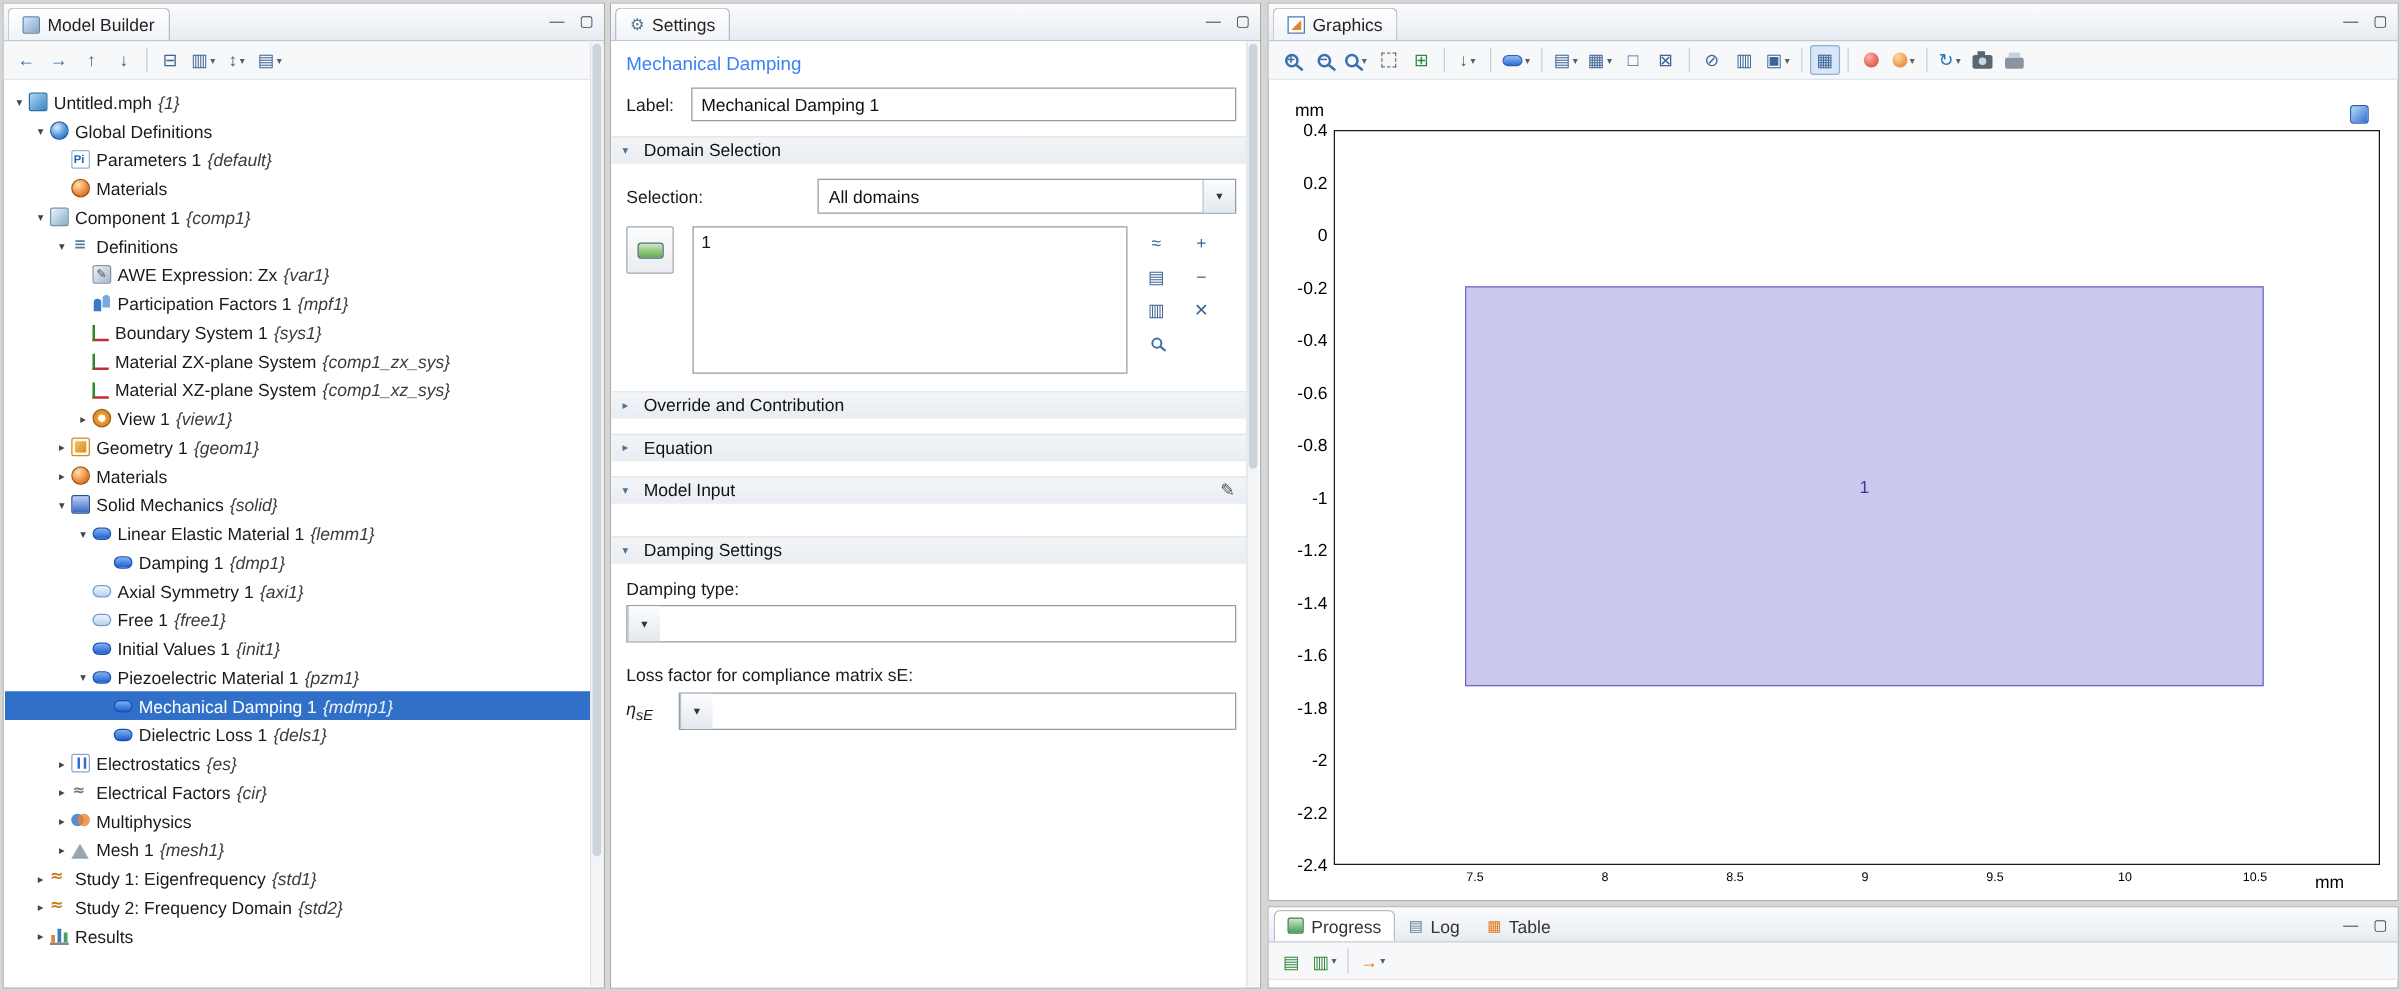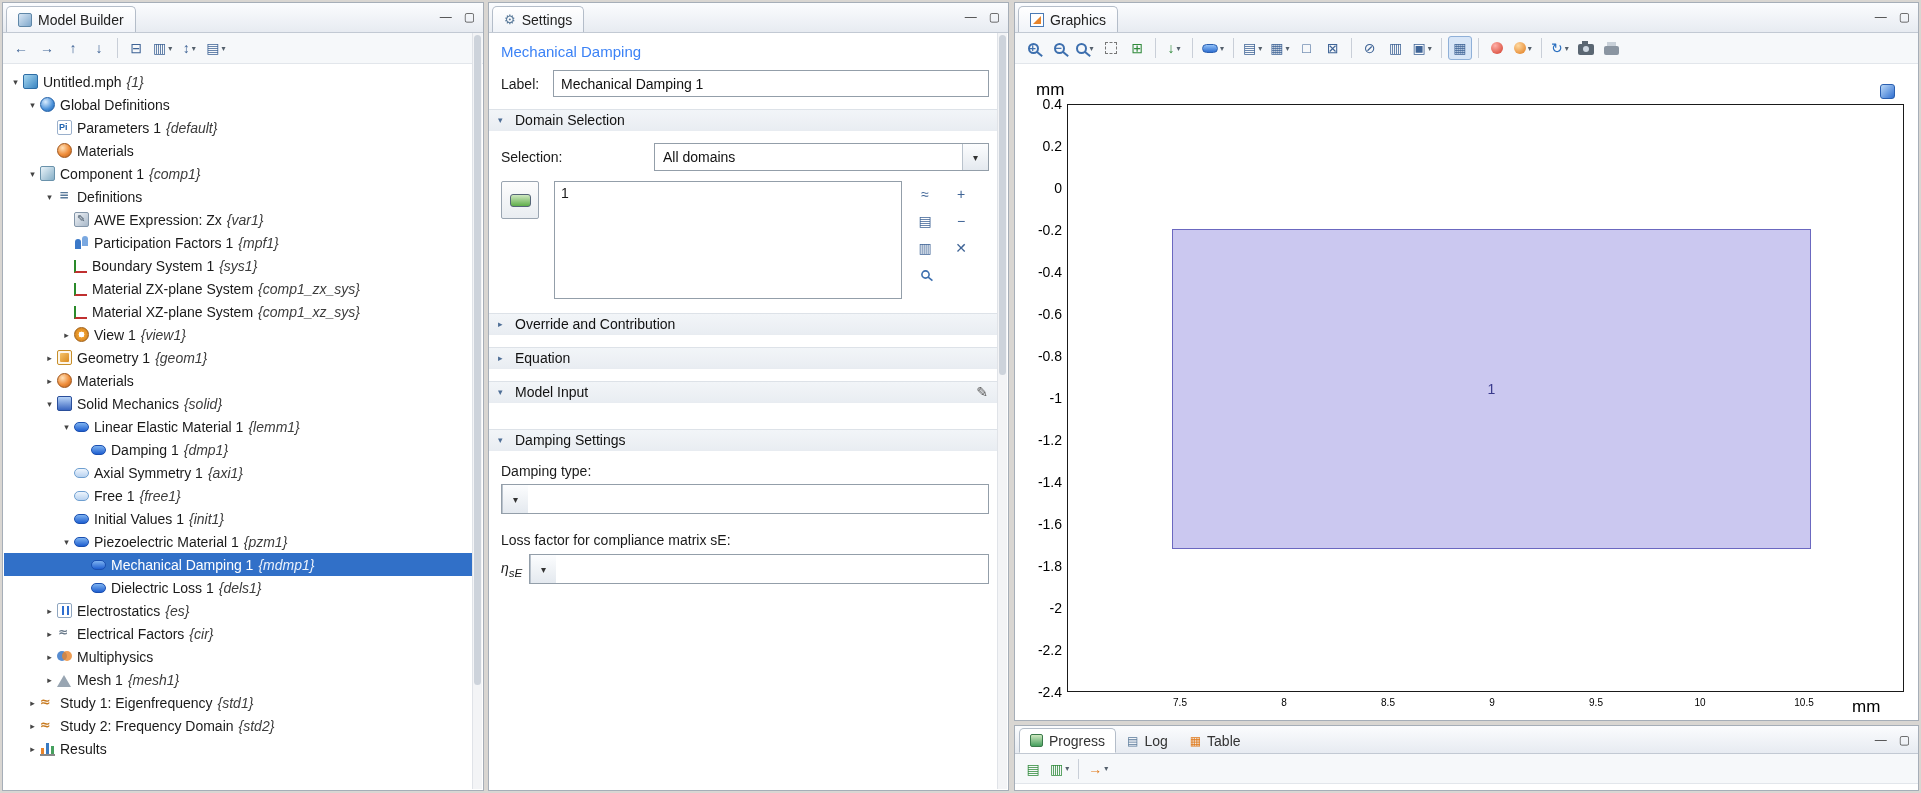--- a/index.html
+++ b/index.html
@@ -94,30 +94,30 @@
   .listbox{width:348px;height:118px;border:1px solid #939ea9;background:#fff;margin-left:15px;padding:3px 6px;flex:none}
   .listbox .li{height:19px}
   .selbtns{display:grid;grid-template-columns:22px 22px;grid-auto-rows:21px;gap:6px 14px;margin-left:12px;margin-top:2px}
   .sbtn{display:flex;align-items:center;justify-content:center;color:#3f6496;font-size:14px}
   .cap{margin:12px 0 5px 12px}
   .cap2{margin:18px 0 6px 12px}
   .combostd{display:flex;height:30px;border:1px solid #939ea9;background:#fff;margin:0 8px 0 12px}
   .combostd .cval{flex:1;display:flex;align-items:center;padding:0 8px}
   .combostd .cbtn{width:26px;border-left:1px solid #b9c2cc;background:linear-gradient(#fcfdfe,#e4e9ef);display:flex;align-items:center;justify-content:center}
   .combostd .cbtn .ar{font-size:10px;color:#333}
-  .etarow{display:flex;align-items:center;margin:4px 8px 0 12px;gap:0}
+  .etarow{display:flex;align-items:center;margin:4px 8px 0 12px;gap:14px}
   .eta{width:28px;font-style:italic;flex:none}
   .etarow .combostd{flex:1;margin:0}
   
   .plot{position:absolute;top:61px;left:1px;right:1px;bottom:1px;background:#fff}
   .pframe{position:absolute;left:51px;top:40px;width:837px;height:588px;border:1px solid #1a1a1a}
   .gdom{position:absolute;left:104px;top:124px;width:639px;height:320px;background:#cbc8f0;border:1px solid #6b68c0;display:flex;align-items:center;justify-content:center;color:#3a3a8c}
   .ytick{position:absolute;width:46px;text-align:right;left:0;font-size:14px;color:#000}
   .xtick{position:absolute;width:40px;text-align:center;top:633px;font-size:10px;color:#000}
-  .unit{position:absolute;font-size:17px;color:#000}
+  .unit{position:absolute;font-size:14px;color:#000}
   .cornerico{position:absolute;left:864px;top:20px;width:15px;height:15px;background:linear-gradient(135deg,#bcd9f8,#2f6fd0);border:1px solid #2a5fb0;border-radius:3px}
   .gico{width:14px;height:14px;background:#fff;border:1px solid #4a7ab5;position:relative;display:inline-block}
   .gico::after{content:"";position:absolute;left:2px;bottom:2px;width:0;height:0;border-left:8px solid transparent;border-bottom:8px solid #e8842a}
   .mbico{width:14px;height:14px;background:linear-gradient(135deg,#d8e6f4,#7fa8cc);border:1px solid #5f87a8;display:inline-block;border-radius:2px}
   .pico{width:13px;height:13px;background:linear-gradient(#cfe8c0,#46a05e);border:1px solid #3a7a4a;display:inline-block;border-radius:2px}
   
   .btabs{height:28px;background:linear-gradient(#fbfcfe,#e7ebf1);border-bottom:1px solid #c2c9d3;display:flex;align-items:flex-end;padding-left:4px;position:relative}
   .btab{height:25px;display:flex;align-items:center;gap:6px;padding:0 10px;border:1px solid transparent;color:#333}
   .btab.active{background:#fff;border-color:#b4bdc9;border-bottom-color:#fff;border-radius:5px 5px 0 0}
 </style>

